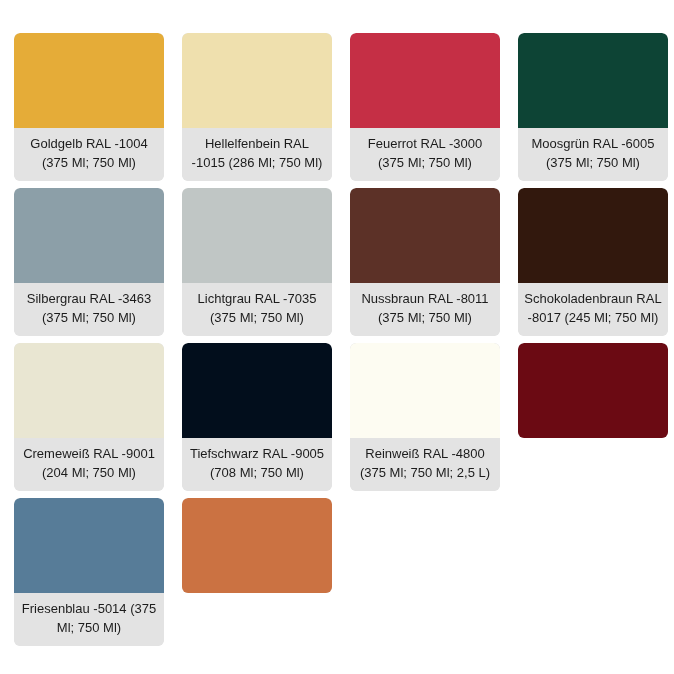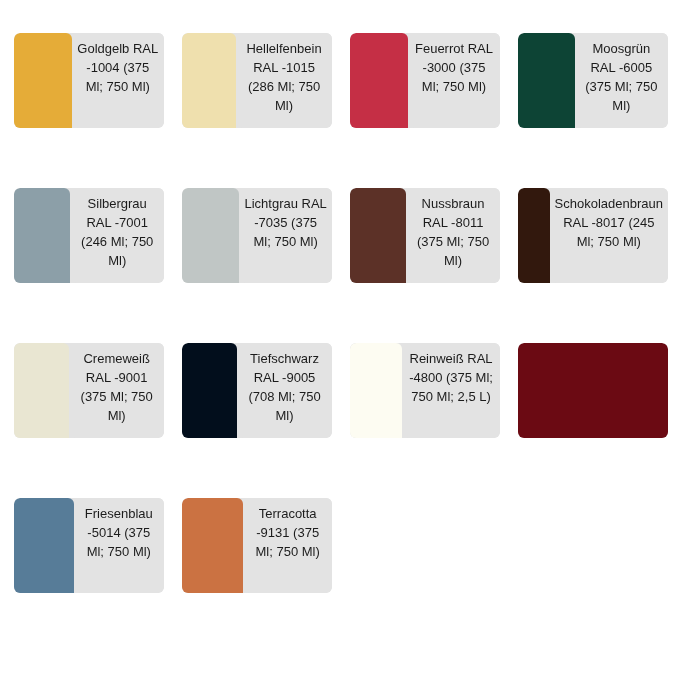--- a/index.html
+++ b/index.html
@@ -25,21 +25,21 @@
     column-gap: 18px;
     row-gap: 15px;
     align-content: start;
   }
 
   .swatch-card {
     width: 150px;
     border-radius: 6px;
     overflow: hidden;
     display: flex;
-    flex-direction: row;
+    flex-direction: column;
     background: #e3e3e3;
     align-self: start;
   }
 
   .swatch-color {
     height: 95px;
     width: 100%;
     border-top-left-radius: 6px;
     border-top-right-radius: 6px;
     display: block;
@@ -72,50 +72,49 @@
     <div class="swatch-card">
       <div class="swatch-color" style="background: rgb(197, 47, 69);"></div>
       <div class="swatch-caption">Feuerrot RAL -3000 (375 Ml; 750 Ml)</div>
     </div>
     <div class="swatch-card">
       <div class="swatch-color" style="background: rgb(13, 68, 53);"></div>
       <div class="swatch-caption">Moosgrün RAL -6005 (375 Ml; 750 Ml)</div>
     </div>
     <div class="swatch-card">
       <div class="swatch-color" style="background: rgb(140, 159, 168);"></div>
-      <div class="swatch-caption">Silbergrau RAL -7001 (246 Ml; 750 Ml)</div>
+      <div class="swatch-caption">Silbergrau RAL -3463 (375 Ml; 750 Ml)</div>
     </div>
     <div class="swatch-card">
       <div class="swatch-color" style="background: rgb(192, 198, 197);"></div>
       <div class="swatch-caption">Lichtgrau RAL -7035 (375 Ml; 750 Ml)</div>
     </div>
     <div class="swatch-card">
       <div class="swatch-color" style="background: rgb(92, 49, 39);"></div>
       <div class="swatch-caption">Nussbraun RAL -8011 (375 Ml; 750 Ml)</div>
     </div>
     <div class="swatch-card">
       <div class="swatch-color" style="background: rgb(50, 24, 13);"></div>
       <div class="swatch-caption">Schokoladenbraun RAL -8017 (245 Ml; 750 Ml)</div>
     </div>
     <div class="swatch-card">
       <div class="swatch-color" style="background: rgb(233, 230, 210);"></div>
-      <div class="swatch-caption">Cremeweiß RAL -9001 (375 Ml; 750 Ml)</div>
+      <div class="swatch-caption">Cremeweiß RAL -9001 (204 Ml; 750 Ml)</div>
     </div>
     <div class="swatch-card">
       <div class="swatch-color" style="background: rgb(2, 14, 28);"></div>
       <div class="swatch-caption">Tiefschwarz RAL -9005 (708 Ml; 750 Ml)</div>
     </div>
     <div class="swatch-card">
       <div class="swatch-color" style="background: rgb(253, 252, 242);"></div>
       <div class="swatch-caption">Reinweiß RAL -4800 (375 Ml; 750 Ml; 2,5 L)</div>
     </div>
     <div class="swatch-card">
       <div class="swatch-color" style="background: rgb(107, 10, 19);"></div>
     </div>
     <div class="swatch-card">
       <div class="swatch-color" style="background: rgb(87, 124, 152);"></div>
       <div class="swatch-caption">Friesenblau -5014 (375 Ml; 750 Ml)</div>
     </div>
     <div class="swatch-card">
       <div class="swatch-color" style="background: rgb(203, 114, 66);"></div>
-      <div class="swatch-caption">Terracotta -9131 (375 Ml; 750 Ml)</div>
     </div>
   </div>
 
 </body></html>

